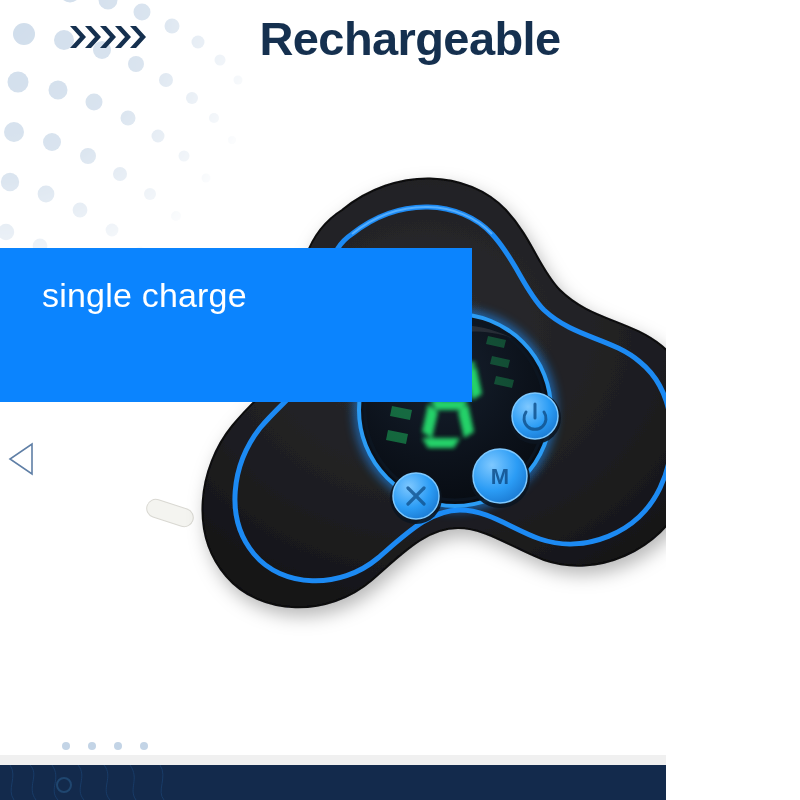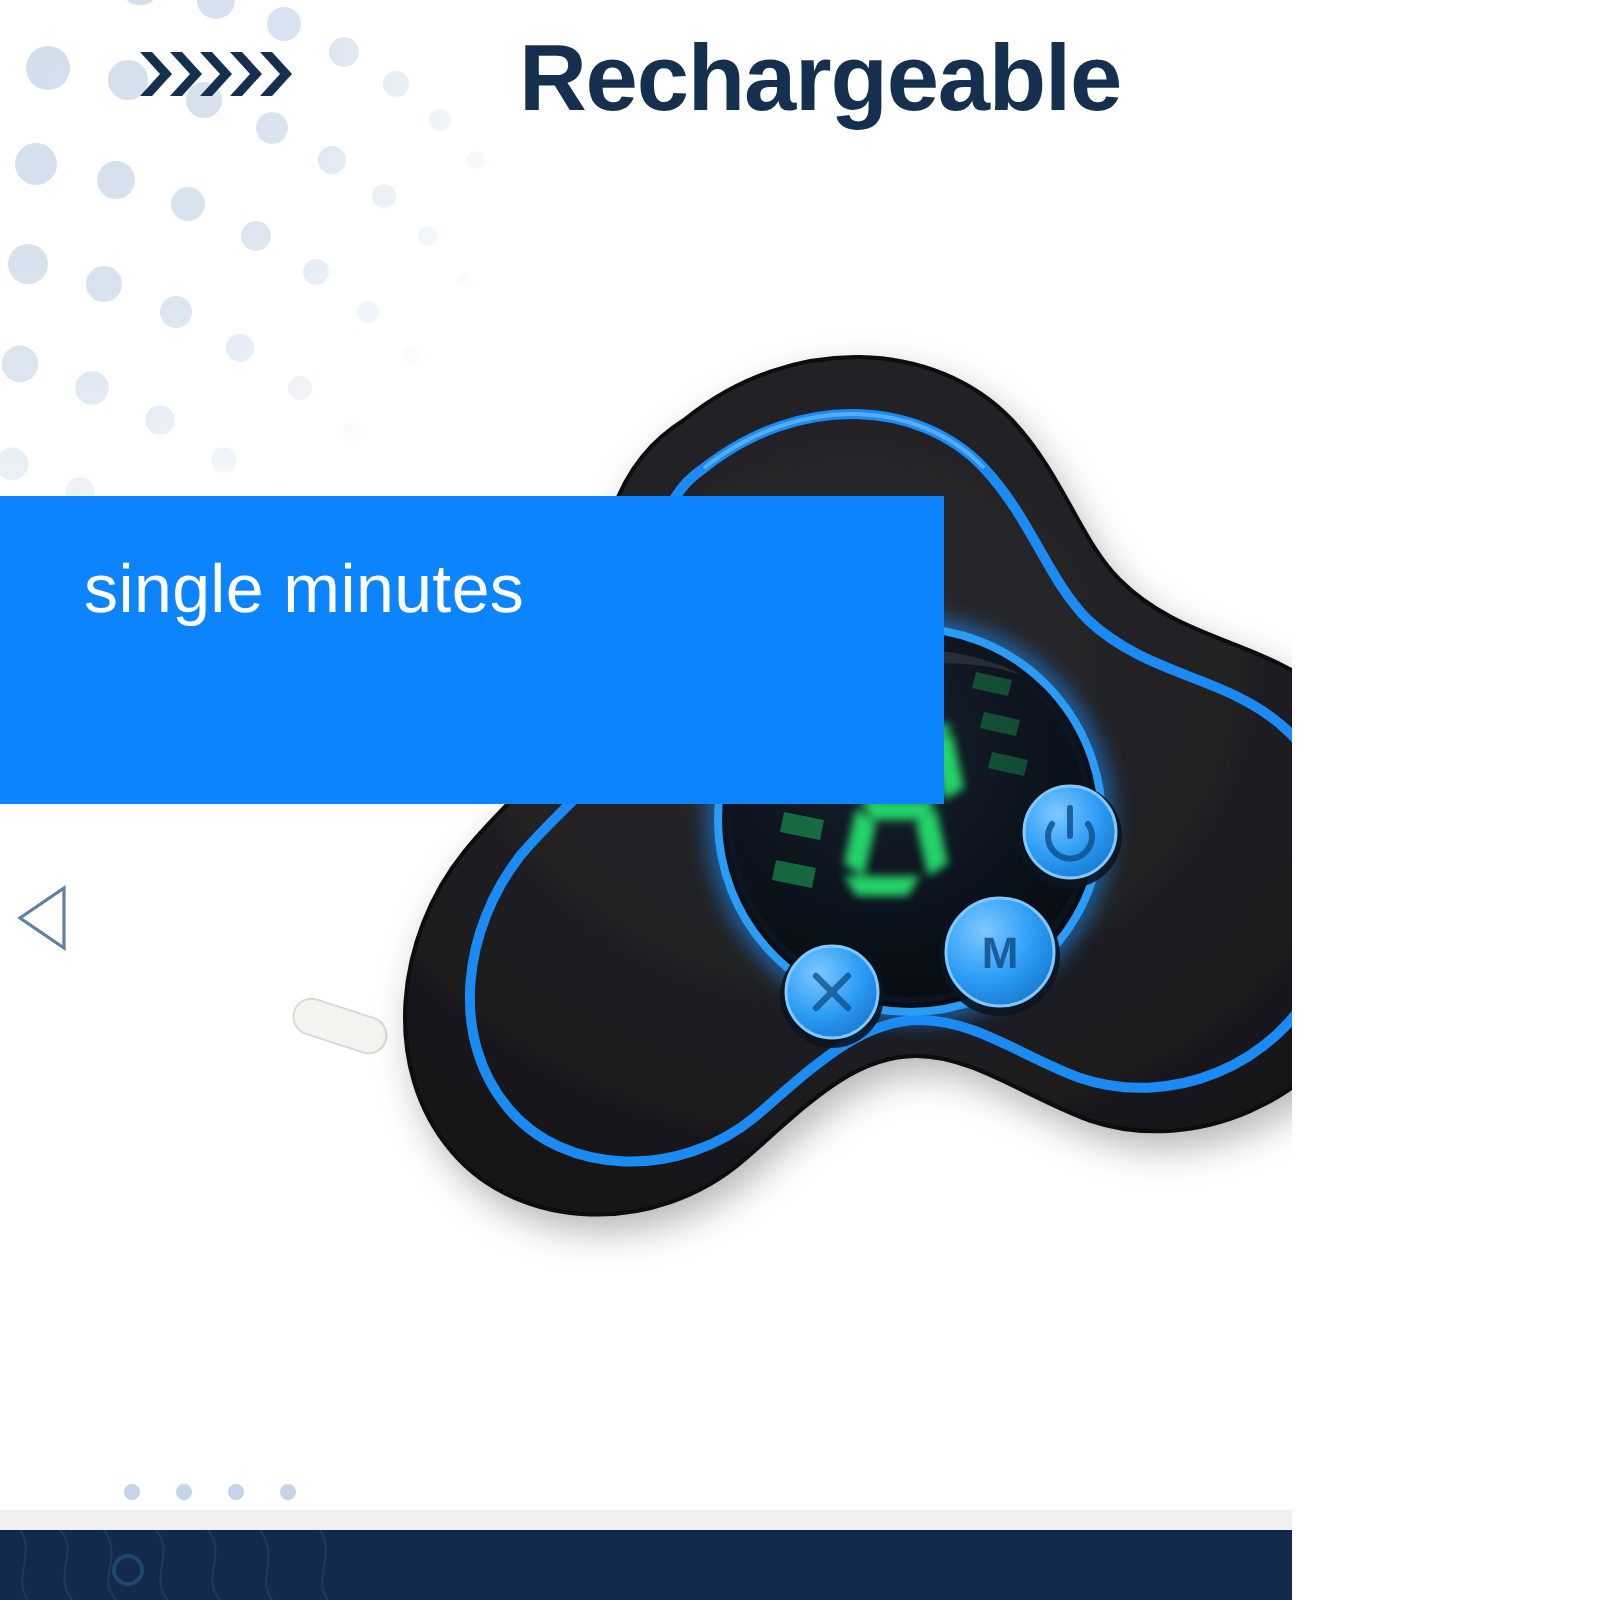--- a/index.html
+++ b/index.html
@@ -2,21 +2,21 @@
 <html><head>
 <meta charset="utf-8">
 <style>
   html,body{margin:0;padding:0;}
   body{
     width:800px;height:800px;
     background:#ffffff;
     font-family:"Liberation Sans", sans-serif;
     overflow:hidden;
   }
-  #stage{position:relative;width:646px;height:800px;overflow:hidden;background:#fff;}
+  #stage{position:relative;width:646px;height:800px;overflow:hidden;background:#fff;padding-left:20px;}
 
   
   .halftone{position:absolute;left:-40px;top:-40px;width:300px;height:340px;pointer-events:none;}
 
   
   .chev-group{position:absolute;display:flex;align-items:center;}
   .chev-left{left:70px;top:24px;gap:1px;}
   .chev-right{left:690px;top:8px;gap:1px;}
 
   
@@ -321,21 +321,21 @@
           <line x1="415" y1="254" x2="415" y2="268"></line>
         </g>
       </g>
 
       <path d="M262 200 C 290 172, 350 166, 392 188 C 360 176, 300 180, 276 208 Z" fill="#ffffff" opacity="0.10"></path>
     </g>
   </svg>
 
   <div class="banner"></div>
   <div class="banner-text">
-    <span class="banner-line">single minutes</span>
+    <span class="banner-line">single charge</span>
   </div>
 
   <svg class="dotgrid" width="110" height="60" viewBox="0 0 110 60" xmlns="http://www.w3.org/2000/svg">
     <g fill="#c3d4e6">
       <circle cx="6" cy="6" r="4"></circle>
         <circle cx="32" cy="6" r="4"></circle>
       <circle cx="58" cy="6" r="4"></circle>
         <circle cx="84" cy="6" r="4"></circle>
       <circle cx="6" cy="30" r="4"></circle>
         <circle cx="32" cy="30" r="4"></circle>

